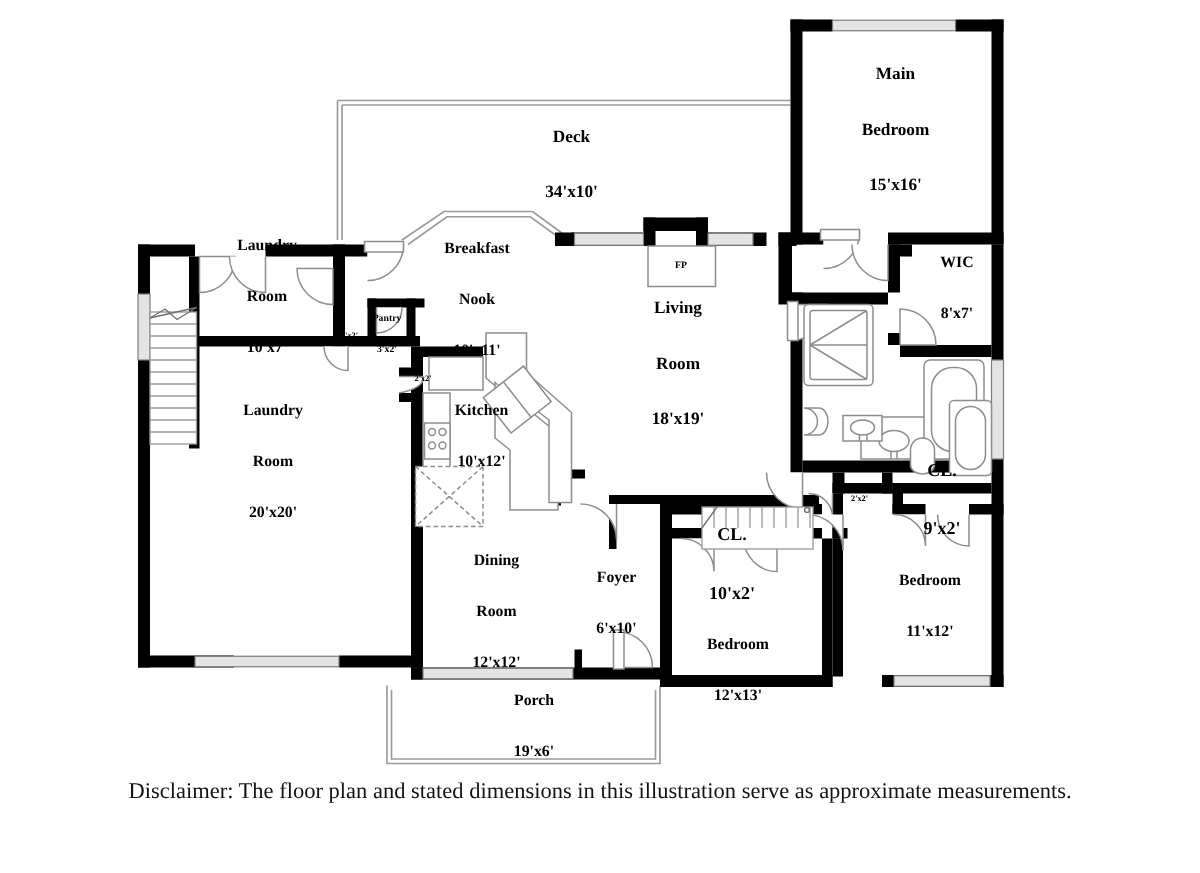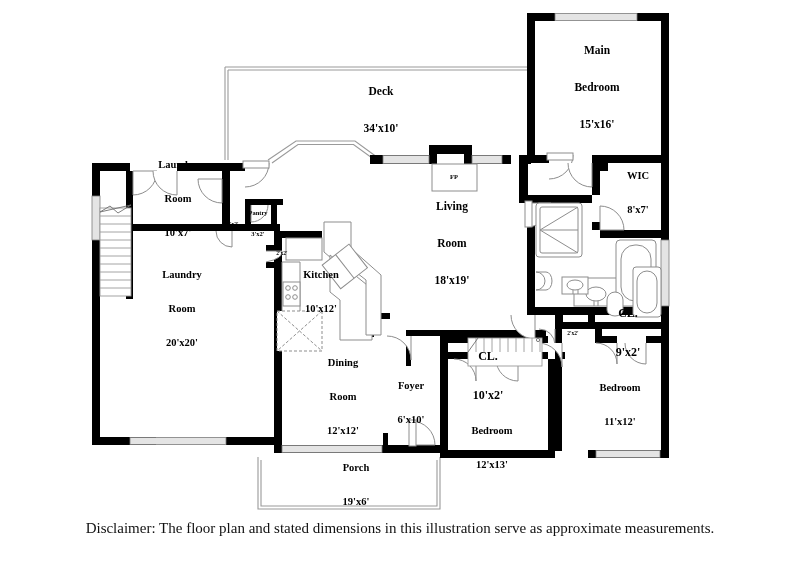--- a/index.html
+++ b/index.html
@@ -301,20 +301,25 @@
     <span class="rname">Deck</span>
     <span class="rdim">34'x10'</span>
   </div>
 
   <div class="rlabel sz-lg" style="left:452px;top:243px;">
     <span class="rname">Living</span>
     <span class="rname">Room</span>
     <span class="rdim">18'x19'</span>
   </div>
 
+  <div class="rlabel sz-md" style="left:318px;top:200px;">
+    <span class="rname">Breakfast</span>
+    <span class="rname">Nook</span>
+    <span class="rdim">10'x11'</span>
+  </div>
 
   <div class="rlabel sz-md" style="left:178px;top:198px;">
     <span class="rname">Laundry</span>
     <span class="rname">Room</span>
     <span class="rdim">10'x7'</span>
   </div>
 
   <div class="rlabel sz-xs" style="left:258px;top:223px;">
     <span class="rname">Pantry</span>
     <span class="rdim">3'x2'</span>
@@ -332,21 +337,21 @@
 
   <div class="rlabel sz-md" style="left:321px;top:291px;">
     <span class="rname">Kitchen</span>
     <span class="rdim">10'x12'</span>
   </div>
 
   <div class="rlabel sz-xxs" style="left:282px;top:254px;">
     <span class="rdim">2'x2'</span>
   </div>
 
-  <div class="rlabel sz-md" style="left:331px;top:396px;margin-left:12px;">
+  <div class="rlabel sz-md" style="left:331px;top:408px;">
     <span class="rname">Dining</span>
     <span class="rname">Room</span>
     <span class="rdim">12'x12'</span>
   </div>
 
   <div class="rlabel sz-md" style="left:411px;top:402px;">
     <span class="rname">Foyer</span>
     <span class="rdim">6'x10'</span>
   </div>
 

